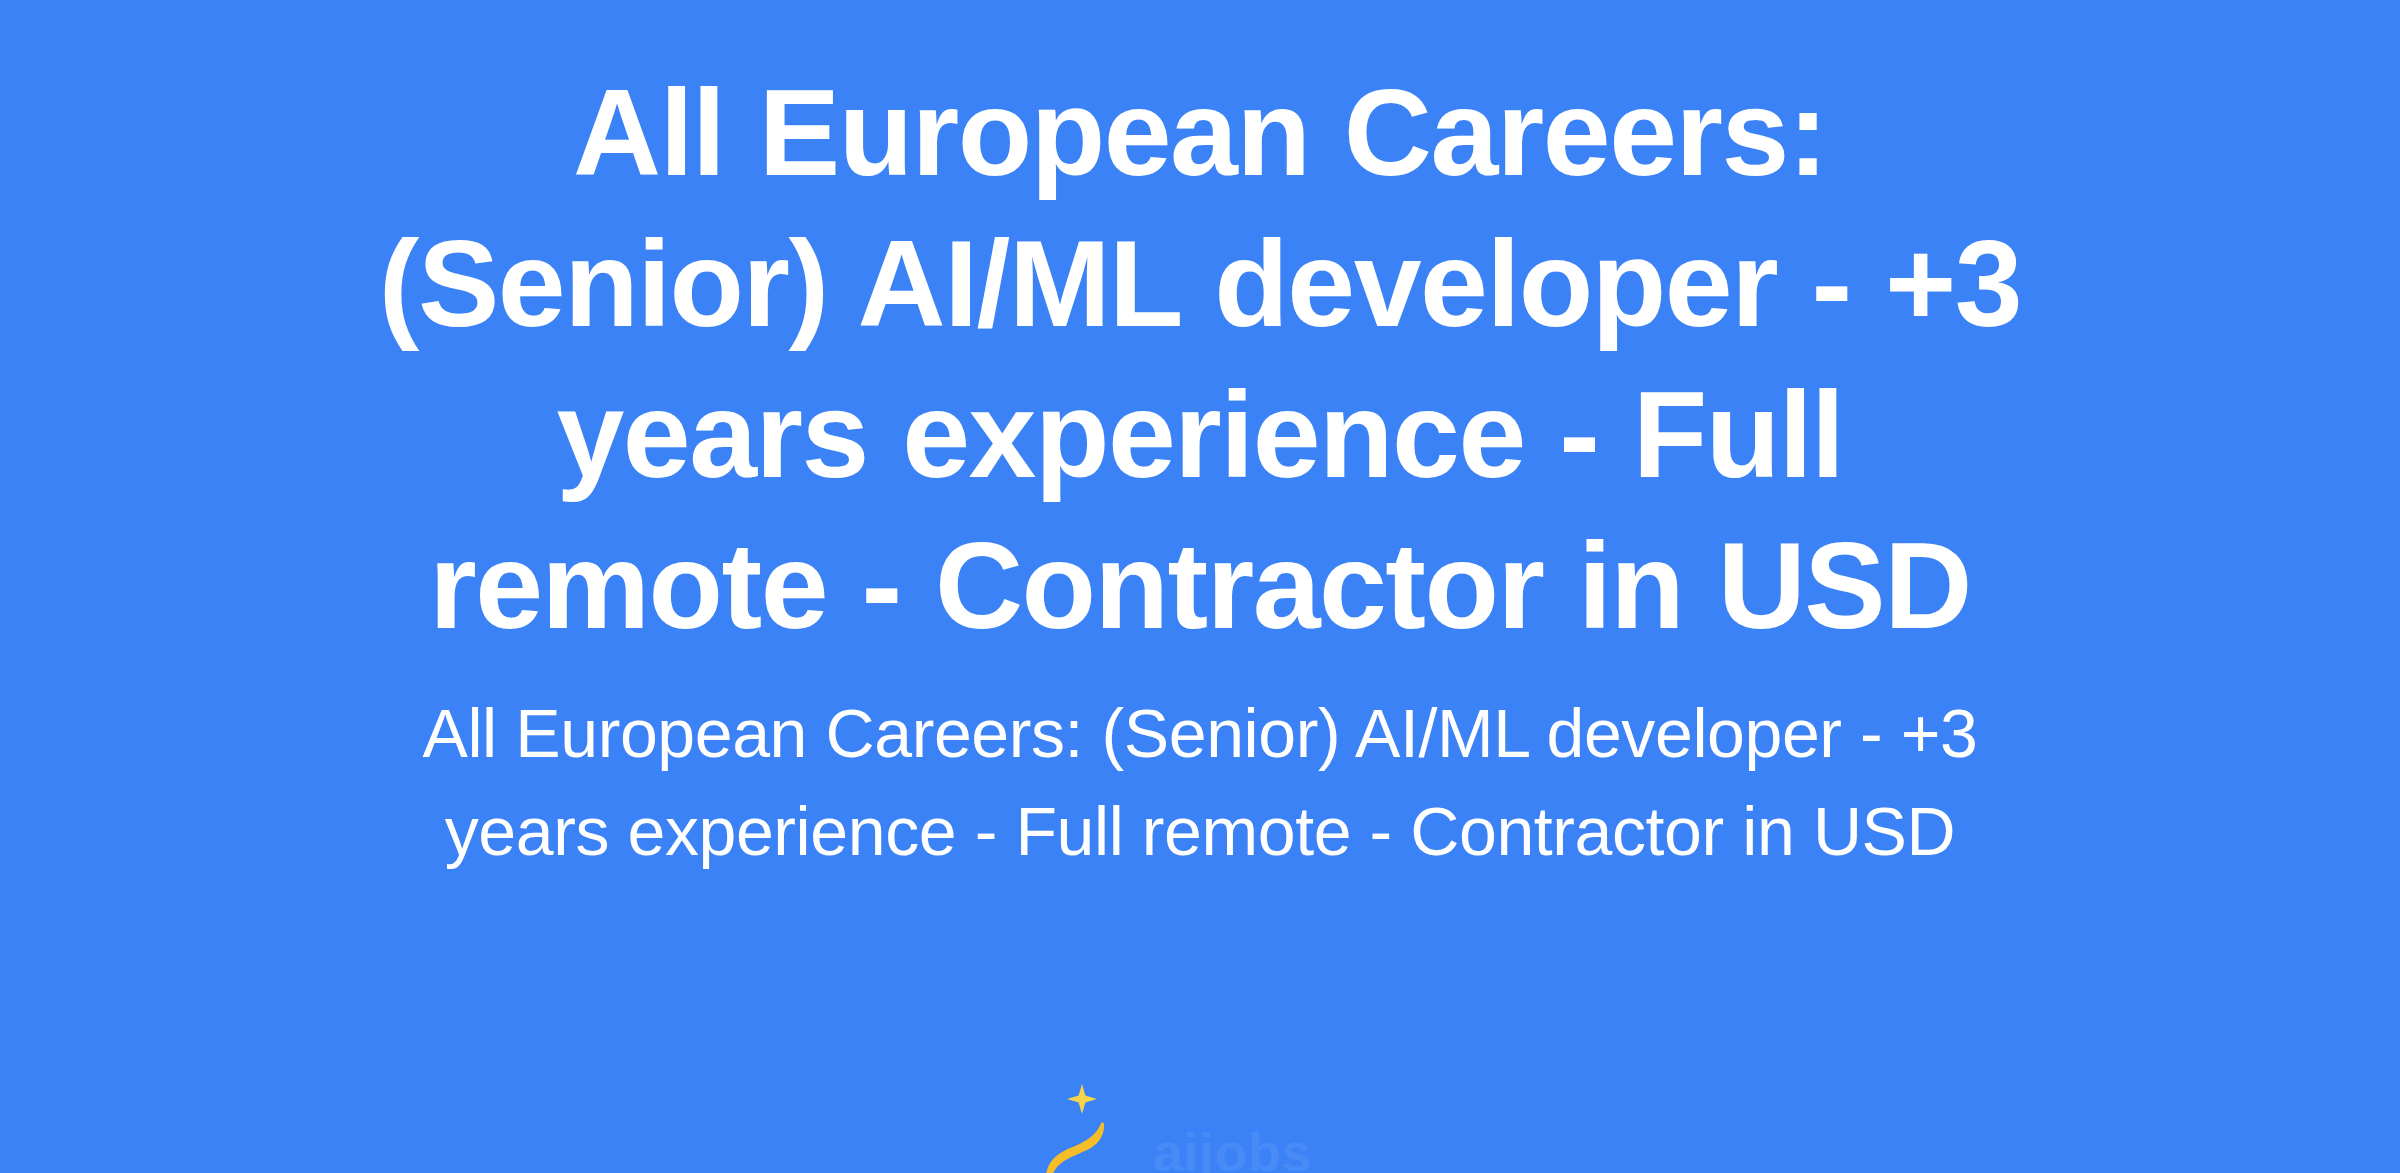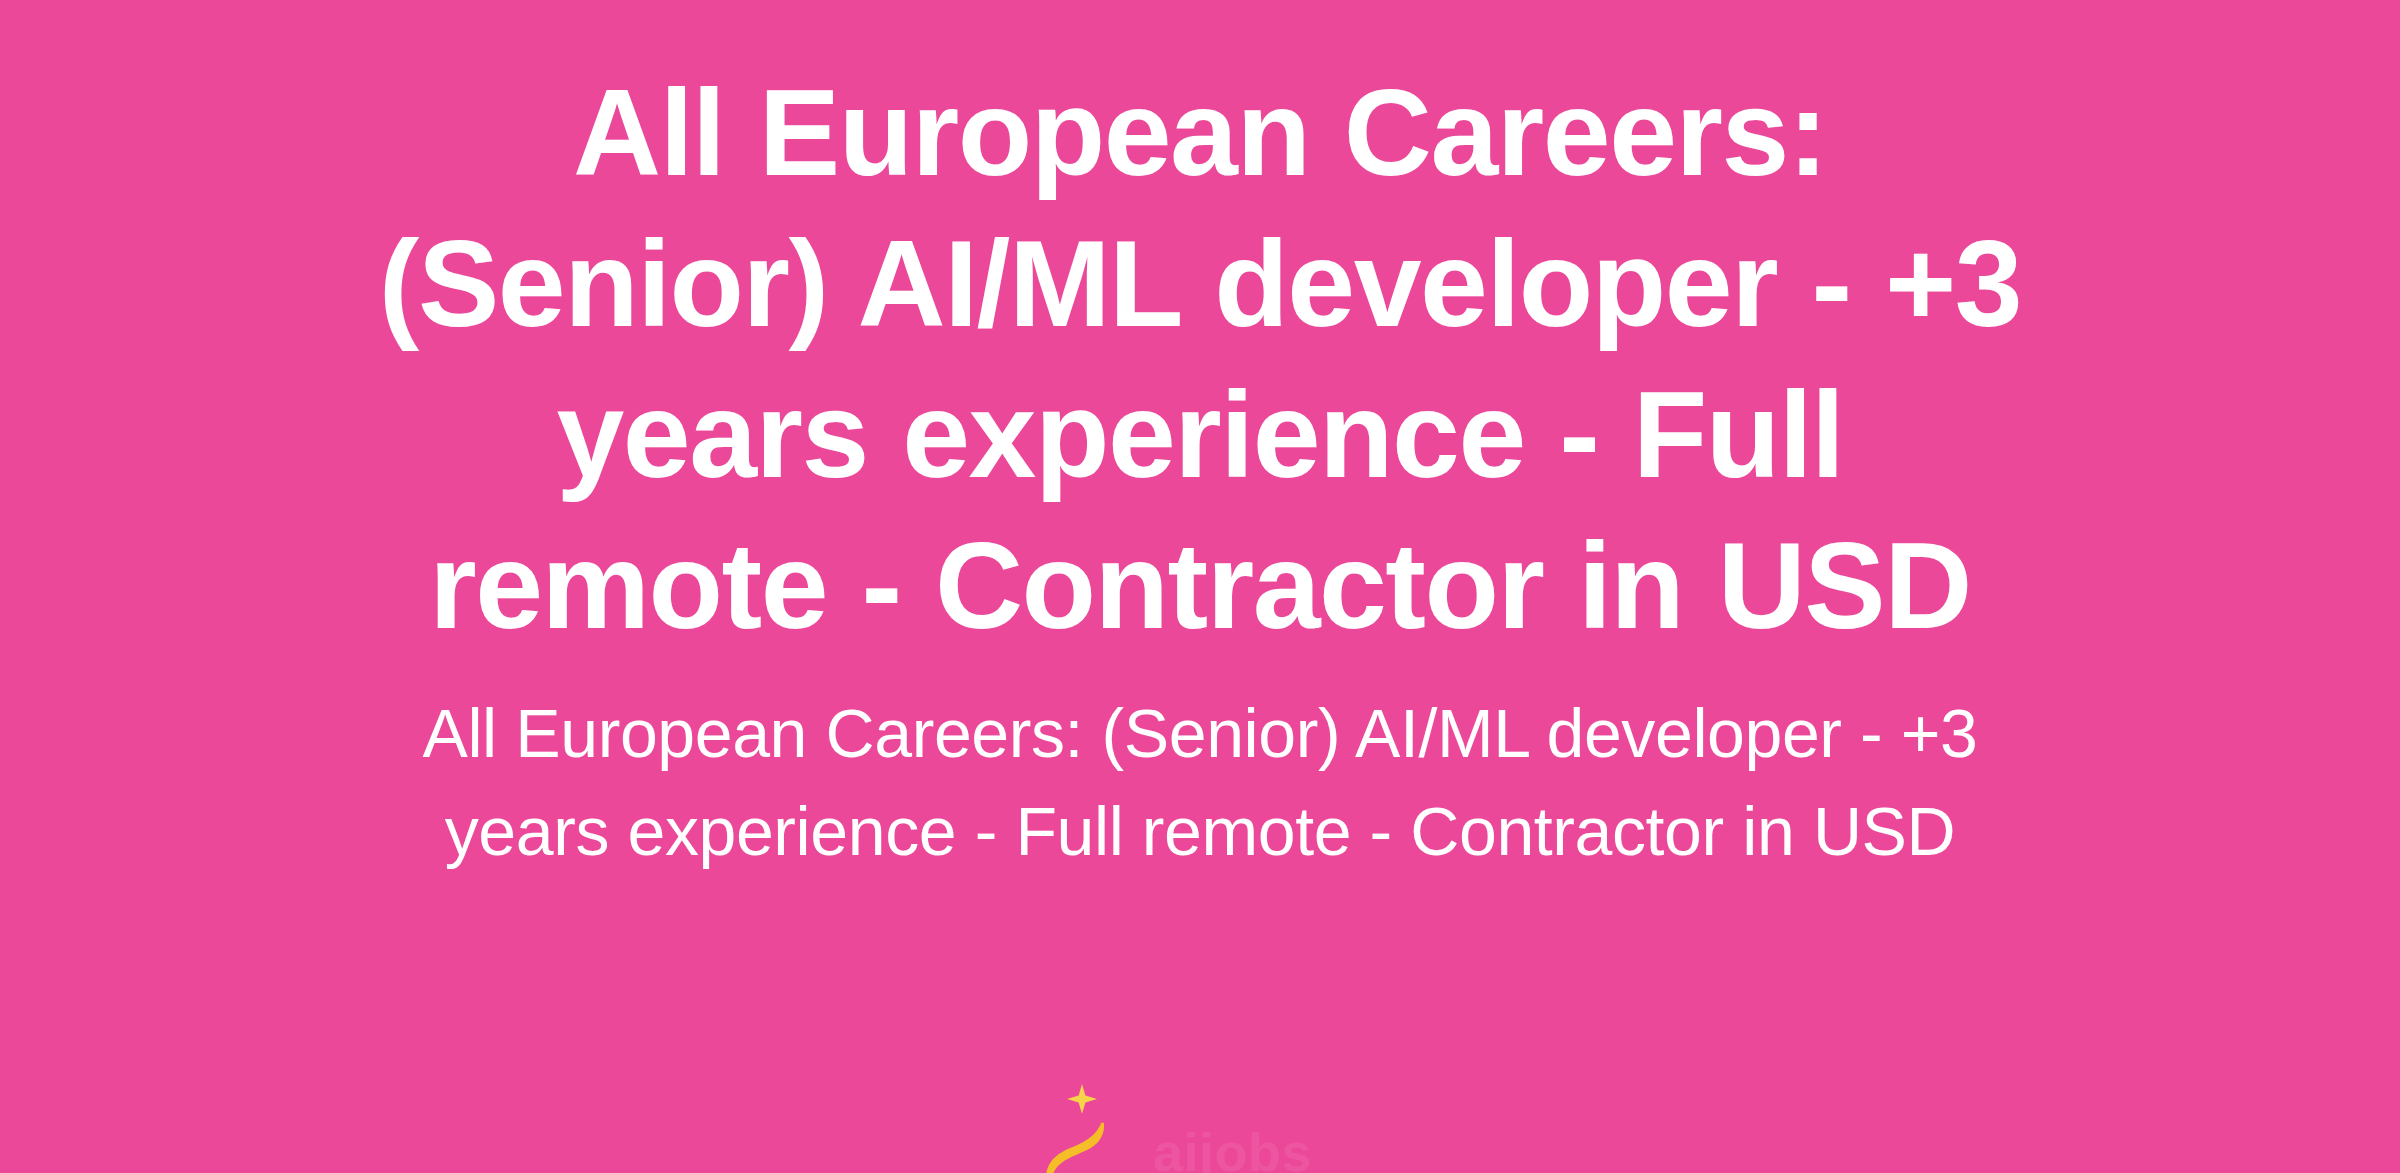--- a/index.html
+++ b/index.html
@@ -13,21 +13,21 @@
     height: 1173px;
     overflow: hidden;
     font-family: "Liberation Sans", sans-serif;
     background: #3375ca;
   }
 
   .card {
     position: relative;
     width: 2400px;
     height: 1173px;
-    background: #ec4899;
+    background: #3b82f6;
     overflow: hidden;
     box-sizing: border-box;
   }
 
   .content {
     position: absolute;
     left: 0;
     top: 0;
     width: 2400px;
     padding-top: 58px;

